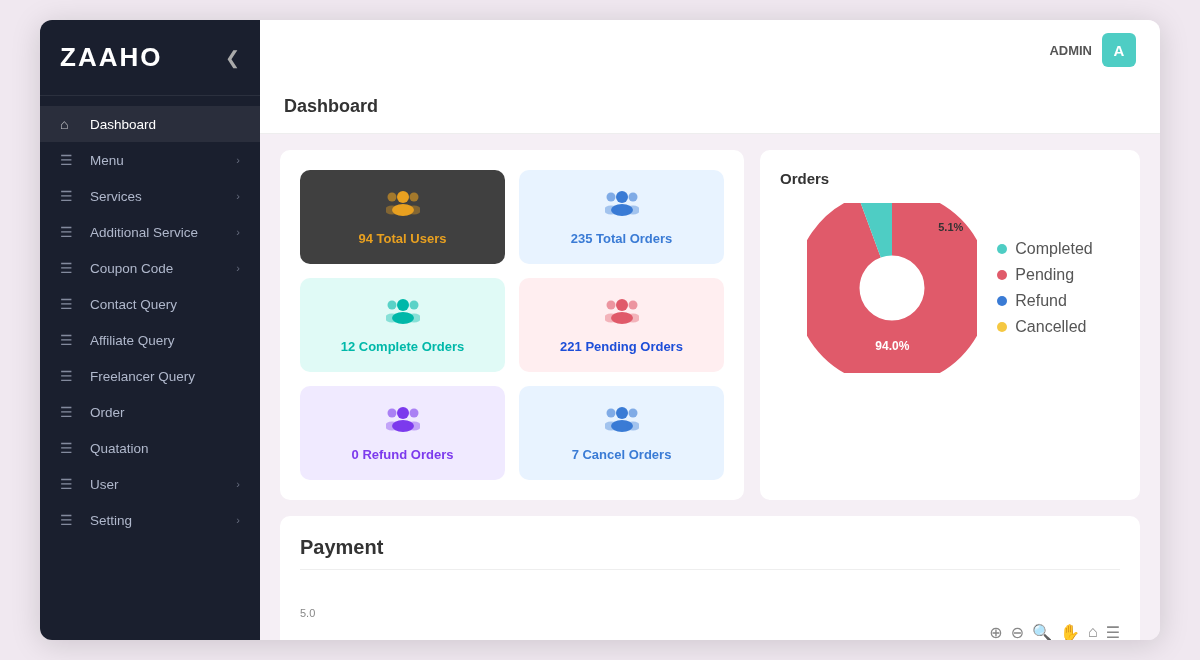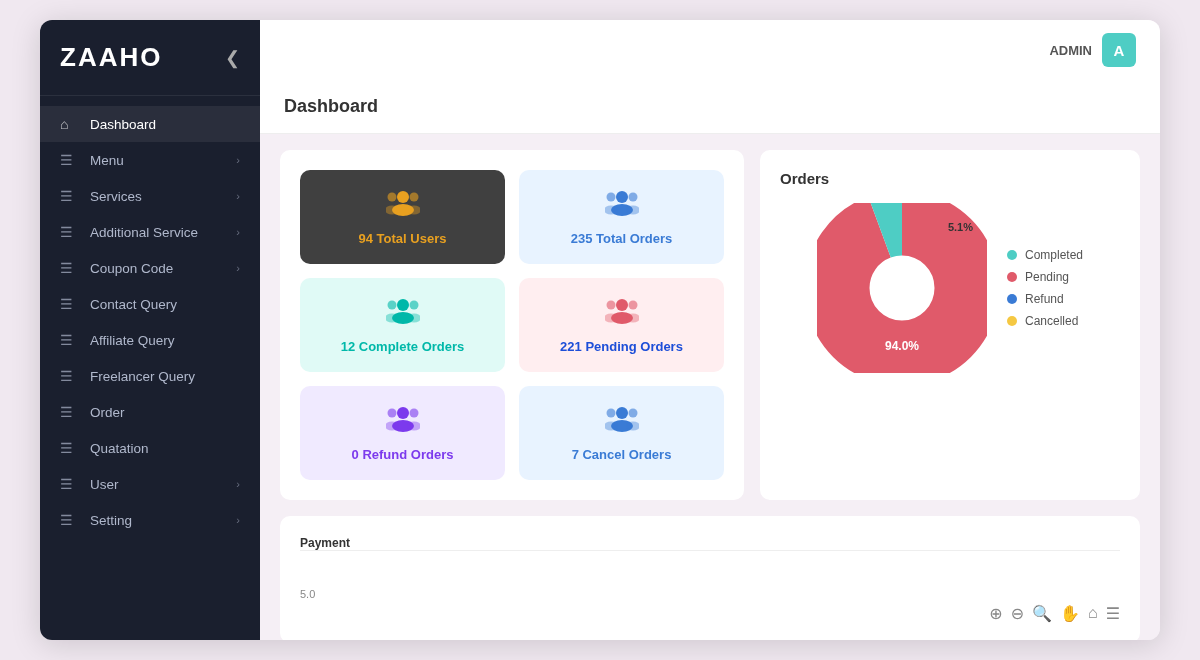--- a/index.html
+++ b/index.html
@@ -219,41 +219,41 @@
     }
     .chart-legend {
       display: flex;
       flex-direction: column;
       gap: 8px;
     }
     .legend-item {
       display: flex;
       align-items: center;
       gap: 8px;
-      font-size: 12px;
+      font-size: 16px;
       color: #555;
     }
     .legend-dot {
       width: 10px;
       height: 10px;
       border-radius: 50%;
       flex-shrink: 0;
     }
     
     .payment-section {
       background: #fff;
       border-radius: 10px;
       margin: 0 20px 16px;
       padding: 20px;
     }
     .payment-title {
-      font-size: 12px;
+      font-size: 20px;
       font-weight: 600;
       color: #333;
-      margin-bottom: 0;
+      margin-bottom: 10px;
     }
     .payment-chart-area {
       height: 50px;
       border-top: 1px solid #eee;
       display: flex;
       align-items: flex-end;
       justify-content: space-between;
       padding-top: 8px;
     }
     .payment-chart-controls {

